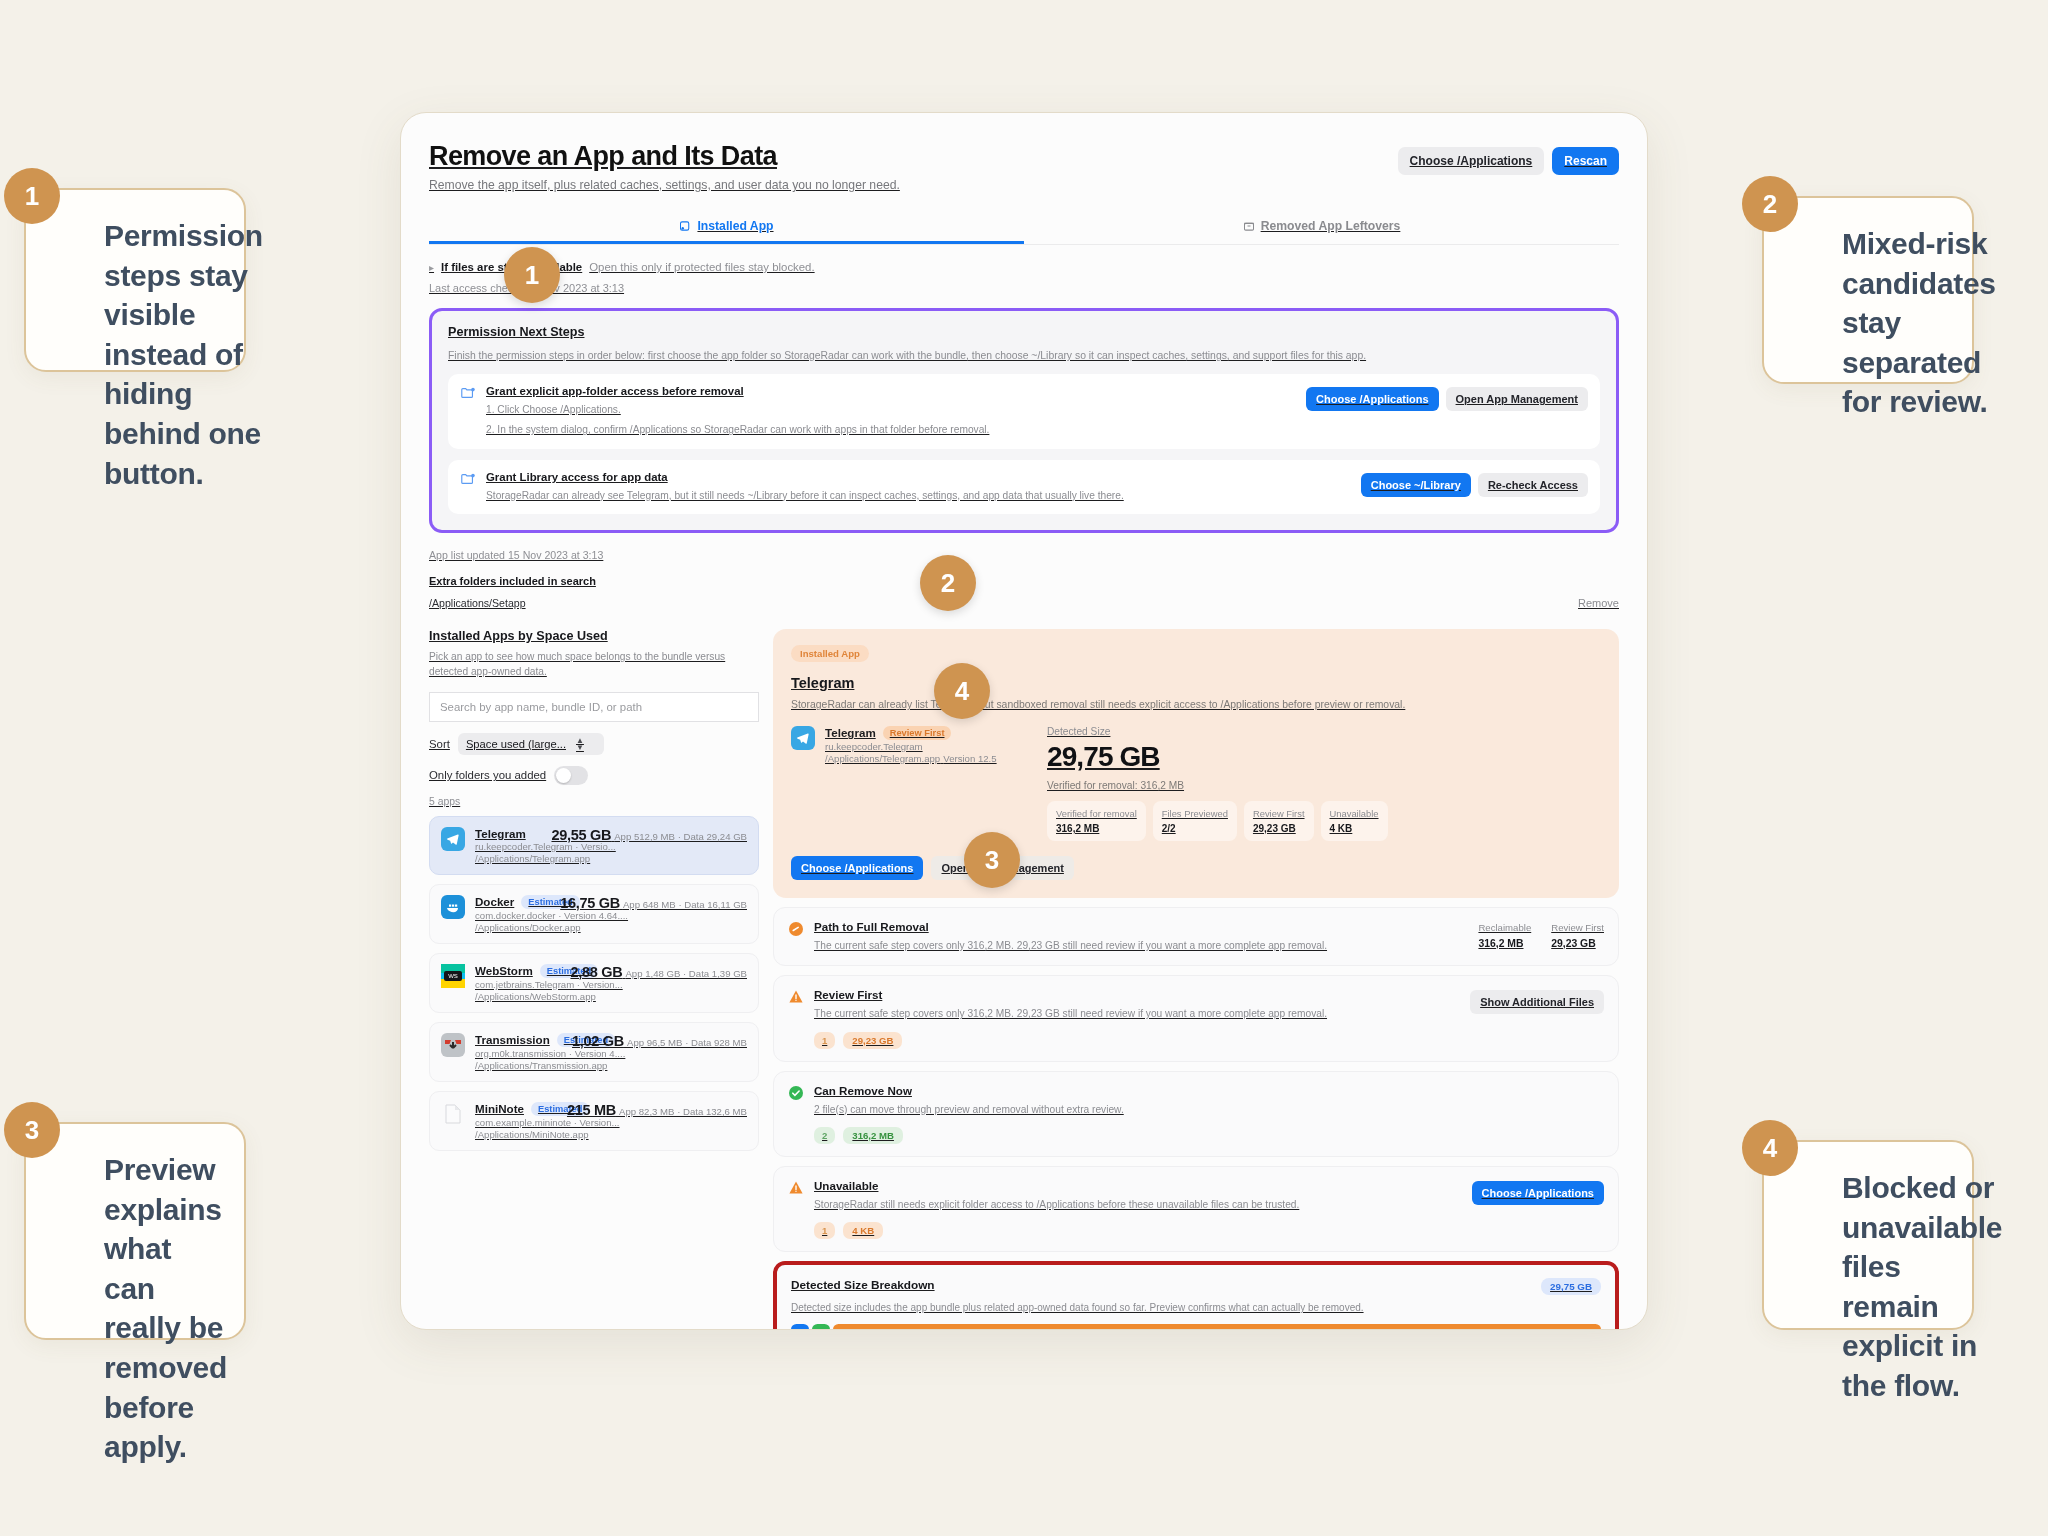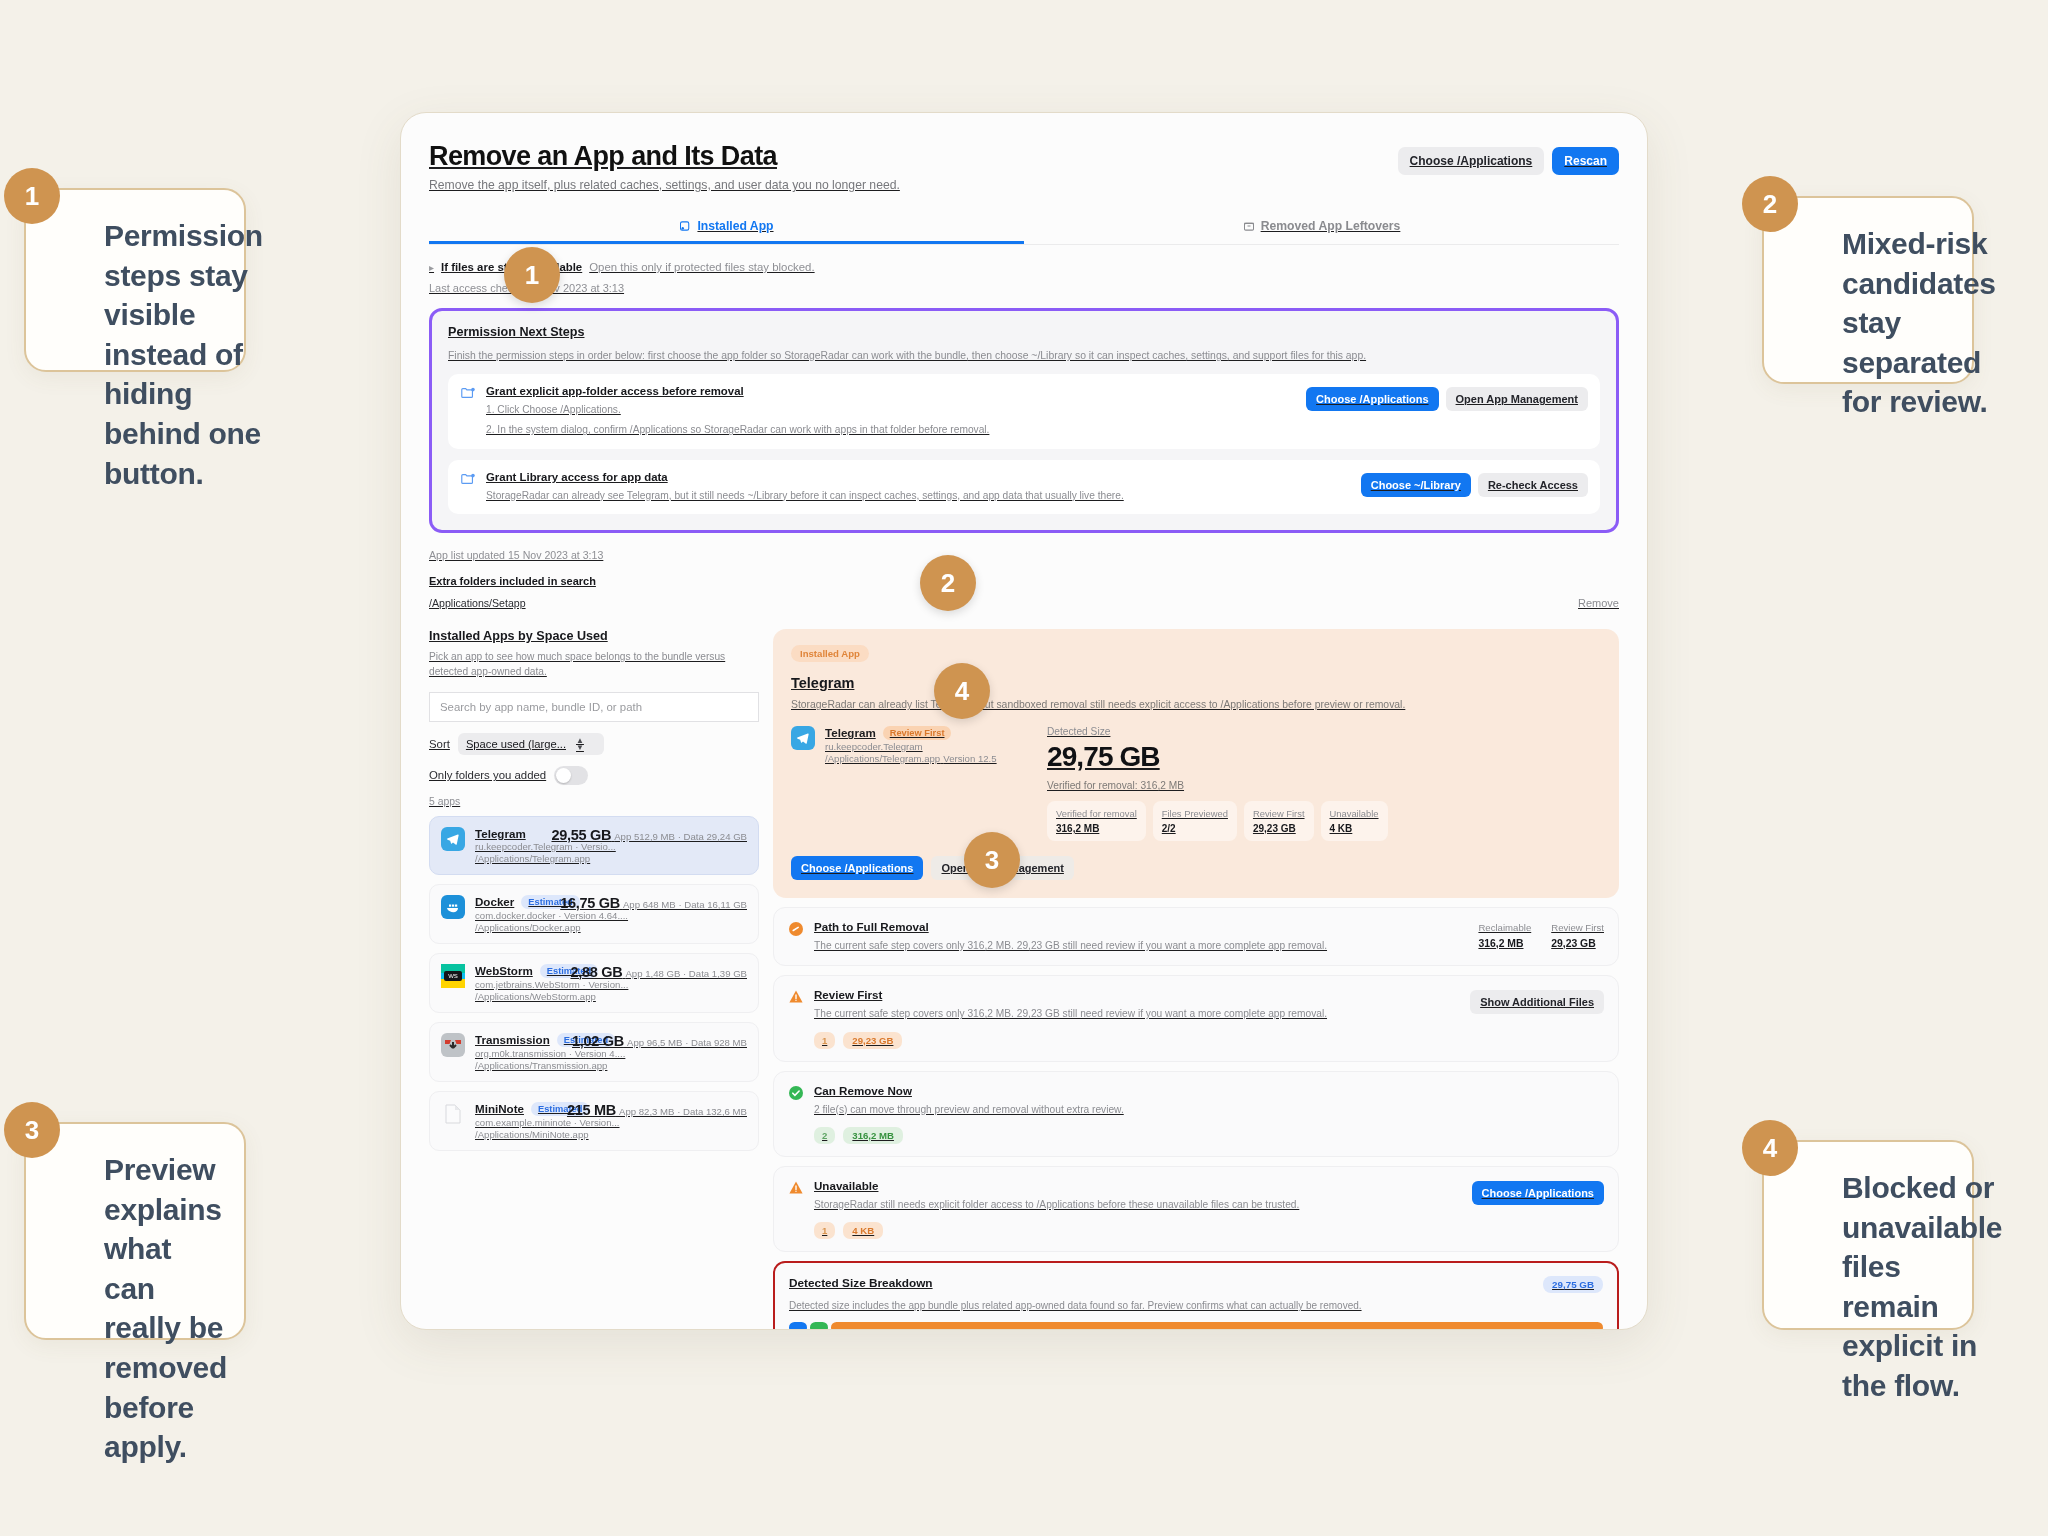--- a/index.html
+++ b/index.html
@@ -229,21 +229,21 @@
   .or-v { background: #fbe3cf; color: #d9782b; }
   .gr-n { background: #dff0e0; color: #5da463; }
   .gr-v { background: #dff0e0; color: #36923f; }
   .sec-right { display: flex; gap: 20px; align-items: flex-start; padding-top: 2px; }
   .kv { text-align: left; }
   .kv .k { font-size: 9.6px; color: #8b8c91; }
   .kv .v { font-size: 10.4px; font-weight: bold; color: #17181c; margin-top: 5px; }
 
   
   .bd {
-    background: #fafafb; border: 2px solid #b91c1c;
+    background: #fafafb; border: 4px solid #b91c1c;
     border-radius: 12px; margin-top: 9px; padding: 13px 14px 14px 14px;
   }
   .bd-head { display: flex; justify-content: space-between; align-items: flex-start; }
   .bd-title { font-size: 11.8px; font-weight: bold; color: #17181c; }
   .bd-total { font-size: 9.8px; font-weight: bold; color: #2b6de0; background: #dde7fb; border-radius: 8px; padding: 3px 9px; }
   .bd-desc { font-size: 10px; color: #8b8c91; margin-top: 7px; }
   .bar { display: flex; gap: 3px; margin-top: 11px; height: 11px; align-items: center; }
   .bar span { height: 11px; border-radius: 6px; display: block; }
 
   
@@ -451,21 +451,21 @@
                   <path d="M0 15h24v9H0z" fill="#ffd400"></path>
                   <rect x="3" y="7" width="18" height="10" rx="2" fill="#14151a"></rect>
                   <text x="12" y="14.4" font-size="6" fill="#fff" text-anchor="middle" font-family="sans-serif">WS</text>
                 </svg>
             </span>
             <span class="app-mid">
               <span class="app-name-line">
                 <span class="app-name">WebStorm</span>
                 <span class="chip-est">Estimated</span>
               </span>
-              <span class="app-meta">com.jetbrains.WebStorm · Version...</span>
+              <span class="app-meta">com.jetbrains.Telegram · Version...</span>
               <span class="app-path">/Applications/WebStorm.app</span>
             </span>
             <span class="app-right">
               <span class="app-size">2,88 GB</span>
               <span class="app-split">App 1,48 GB · Data 1,39 GB</span>
             </span>
           </div>
 
           <div class="app-row">
             <span class="app-ico">

